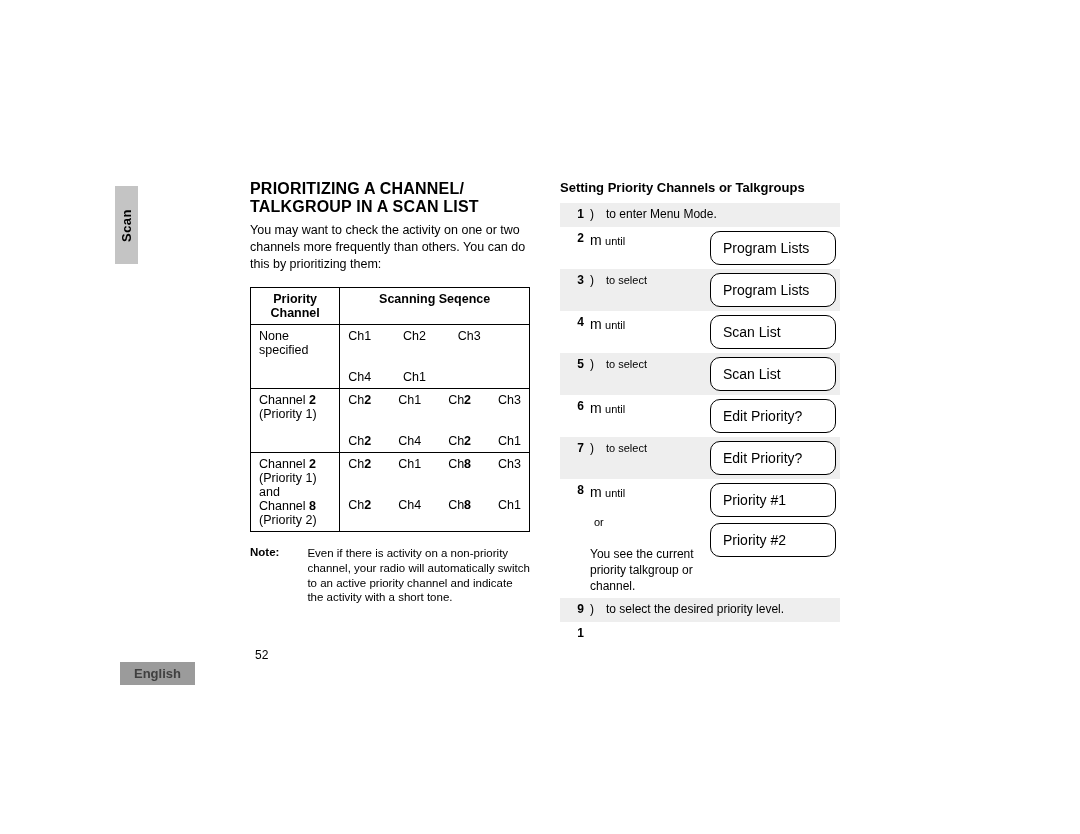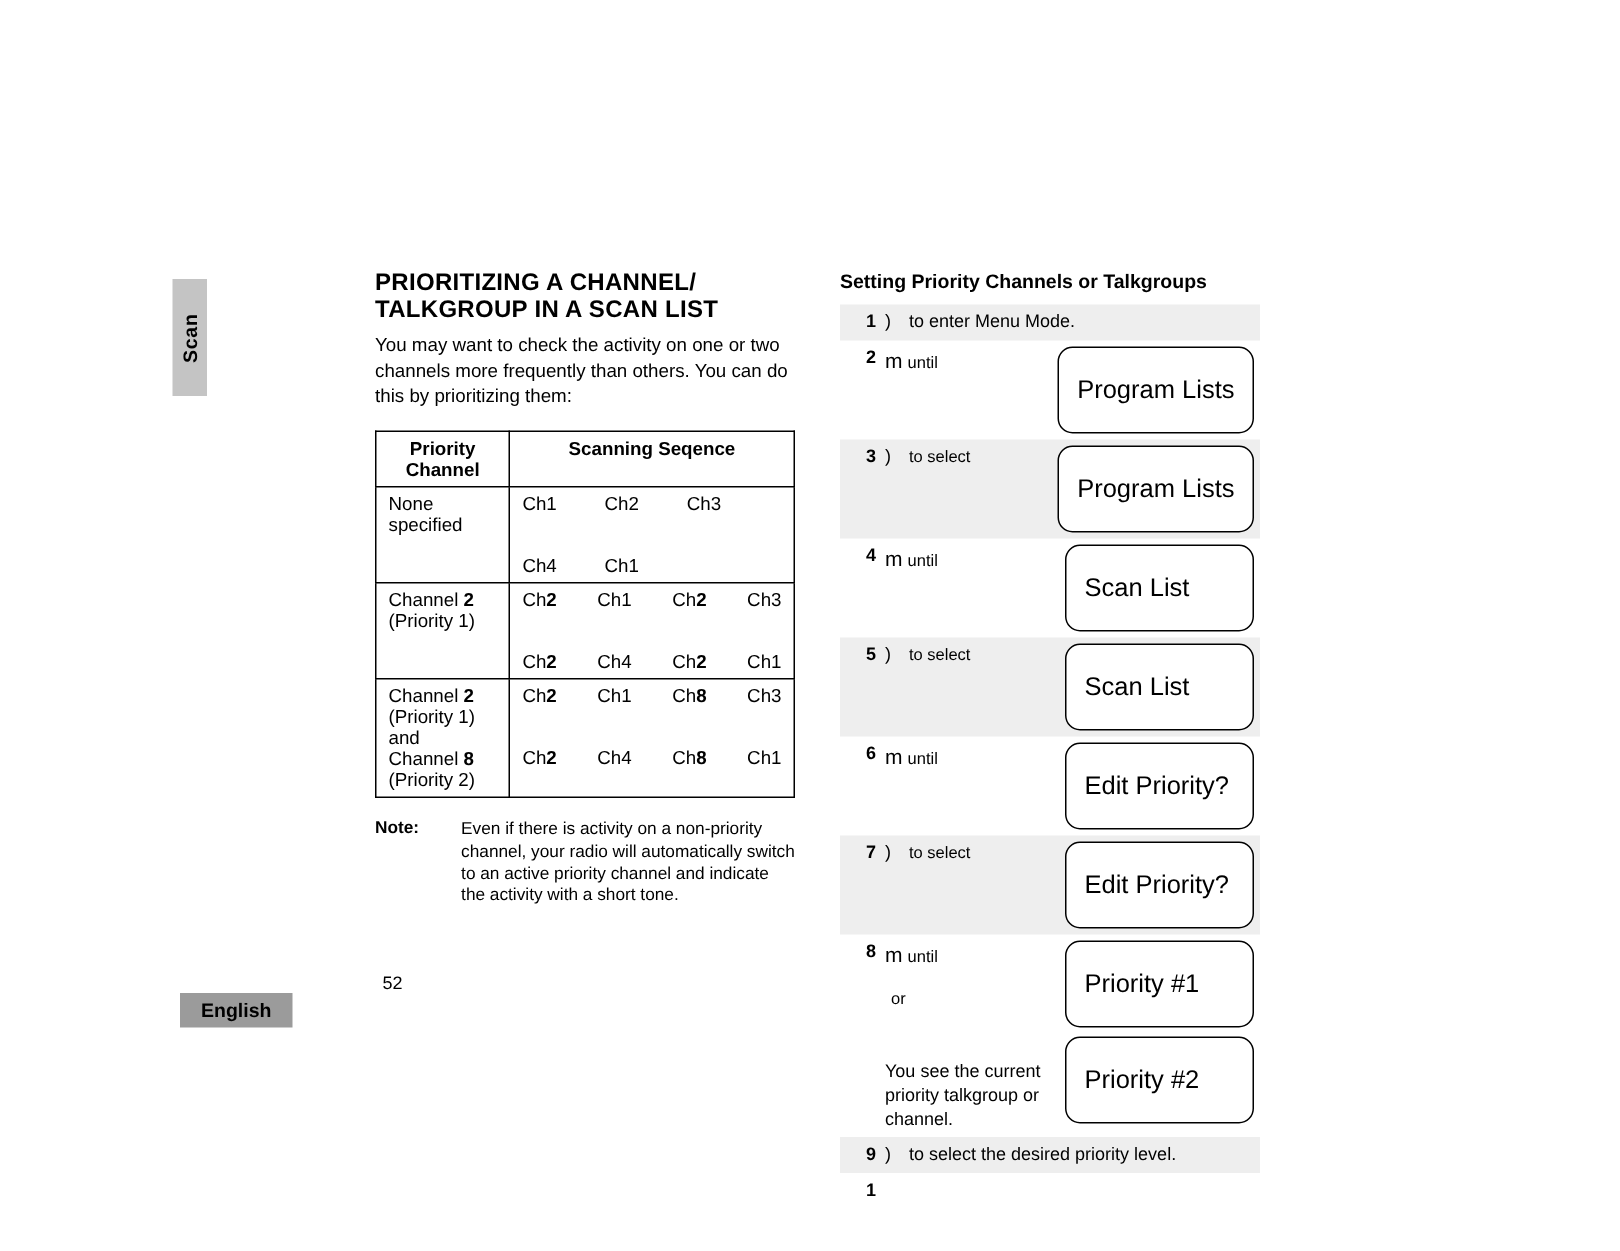--- a/index.html
+++ b/index.html
@@ -119,22 +119,22 @@
     font-family: Arial, sans-serif;
     font-size: 14px;
     font-weight: normal;
     vertical-align: baseline;
   }
   .small { font-size: 11px; }
   .pill {
     display: inline-block;
     border: 1.5px solid #000;
     border-radius: 10px;
-    padding: 18px 12px;
-    font-size: 17px;
+    padding: 8px 12px;
+    font-size: 14px;
     min-width: 100px;
     background: #fff;
     white-space: nowrap;
   }
   .step-right {
     flex-shrink: 0;
   }
   .stack-pill {
     margin-top: 6px;
   }
@@ -147,21 +147,21 @@
   .page-num {
     font-weight: normal;
     font-size: 12px;
     margin-left: 135px;
   }
   .lang-tab {
     position: absolute;
     left: 0;
     top: 14px;
     background: #9b9b9b;
-    color: #000000;
+    color: #404040;
     font-weight: bold;
     font-size: 13px;
     padding: 4px 14px;
   }
 </style>
 </head>
 <body>
 
 <div class="page">
   <div class="scan-tab">
@@ -289,21 +289,21 @@
           <div class="step-num">7</div>
           <div class="step-mid"><span>)</span> <span class="small">to select</span></div>
           <div class="step-right"><span class="pill">Edit Priority?</span></div>
         </div>
 
         <div class="step-row">
           <div class="step-num">8</div>
           <div class="step-mid">
             <span class="m-icon">m</span> <span class="small">until</span>
             <div style="margin-top:14px;margin-left:4px" class="small">or</div>
-            <div style="margin-top:34px">You see the current priority talkgroup or channel.</div>
+            <div style="margin-top:18px">You see the current priority talkgroup or channel.</div>
           </div>
           <div class="step-right">
             <span class="pill">Priority #1</span>
             <div class="stack-pill"><span class="pill">Priority #2</span></div>
           </div>
         </div>
 
         <div class="step-row alt">
           <div class="step-num">9</div>
           <div class="step-mid"><span>)</span> <span>to select the desired priority level.</span></div>

